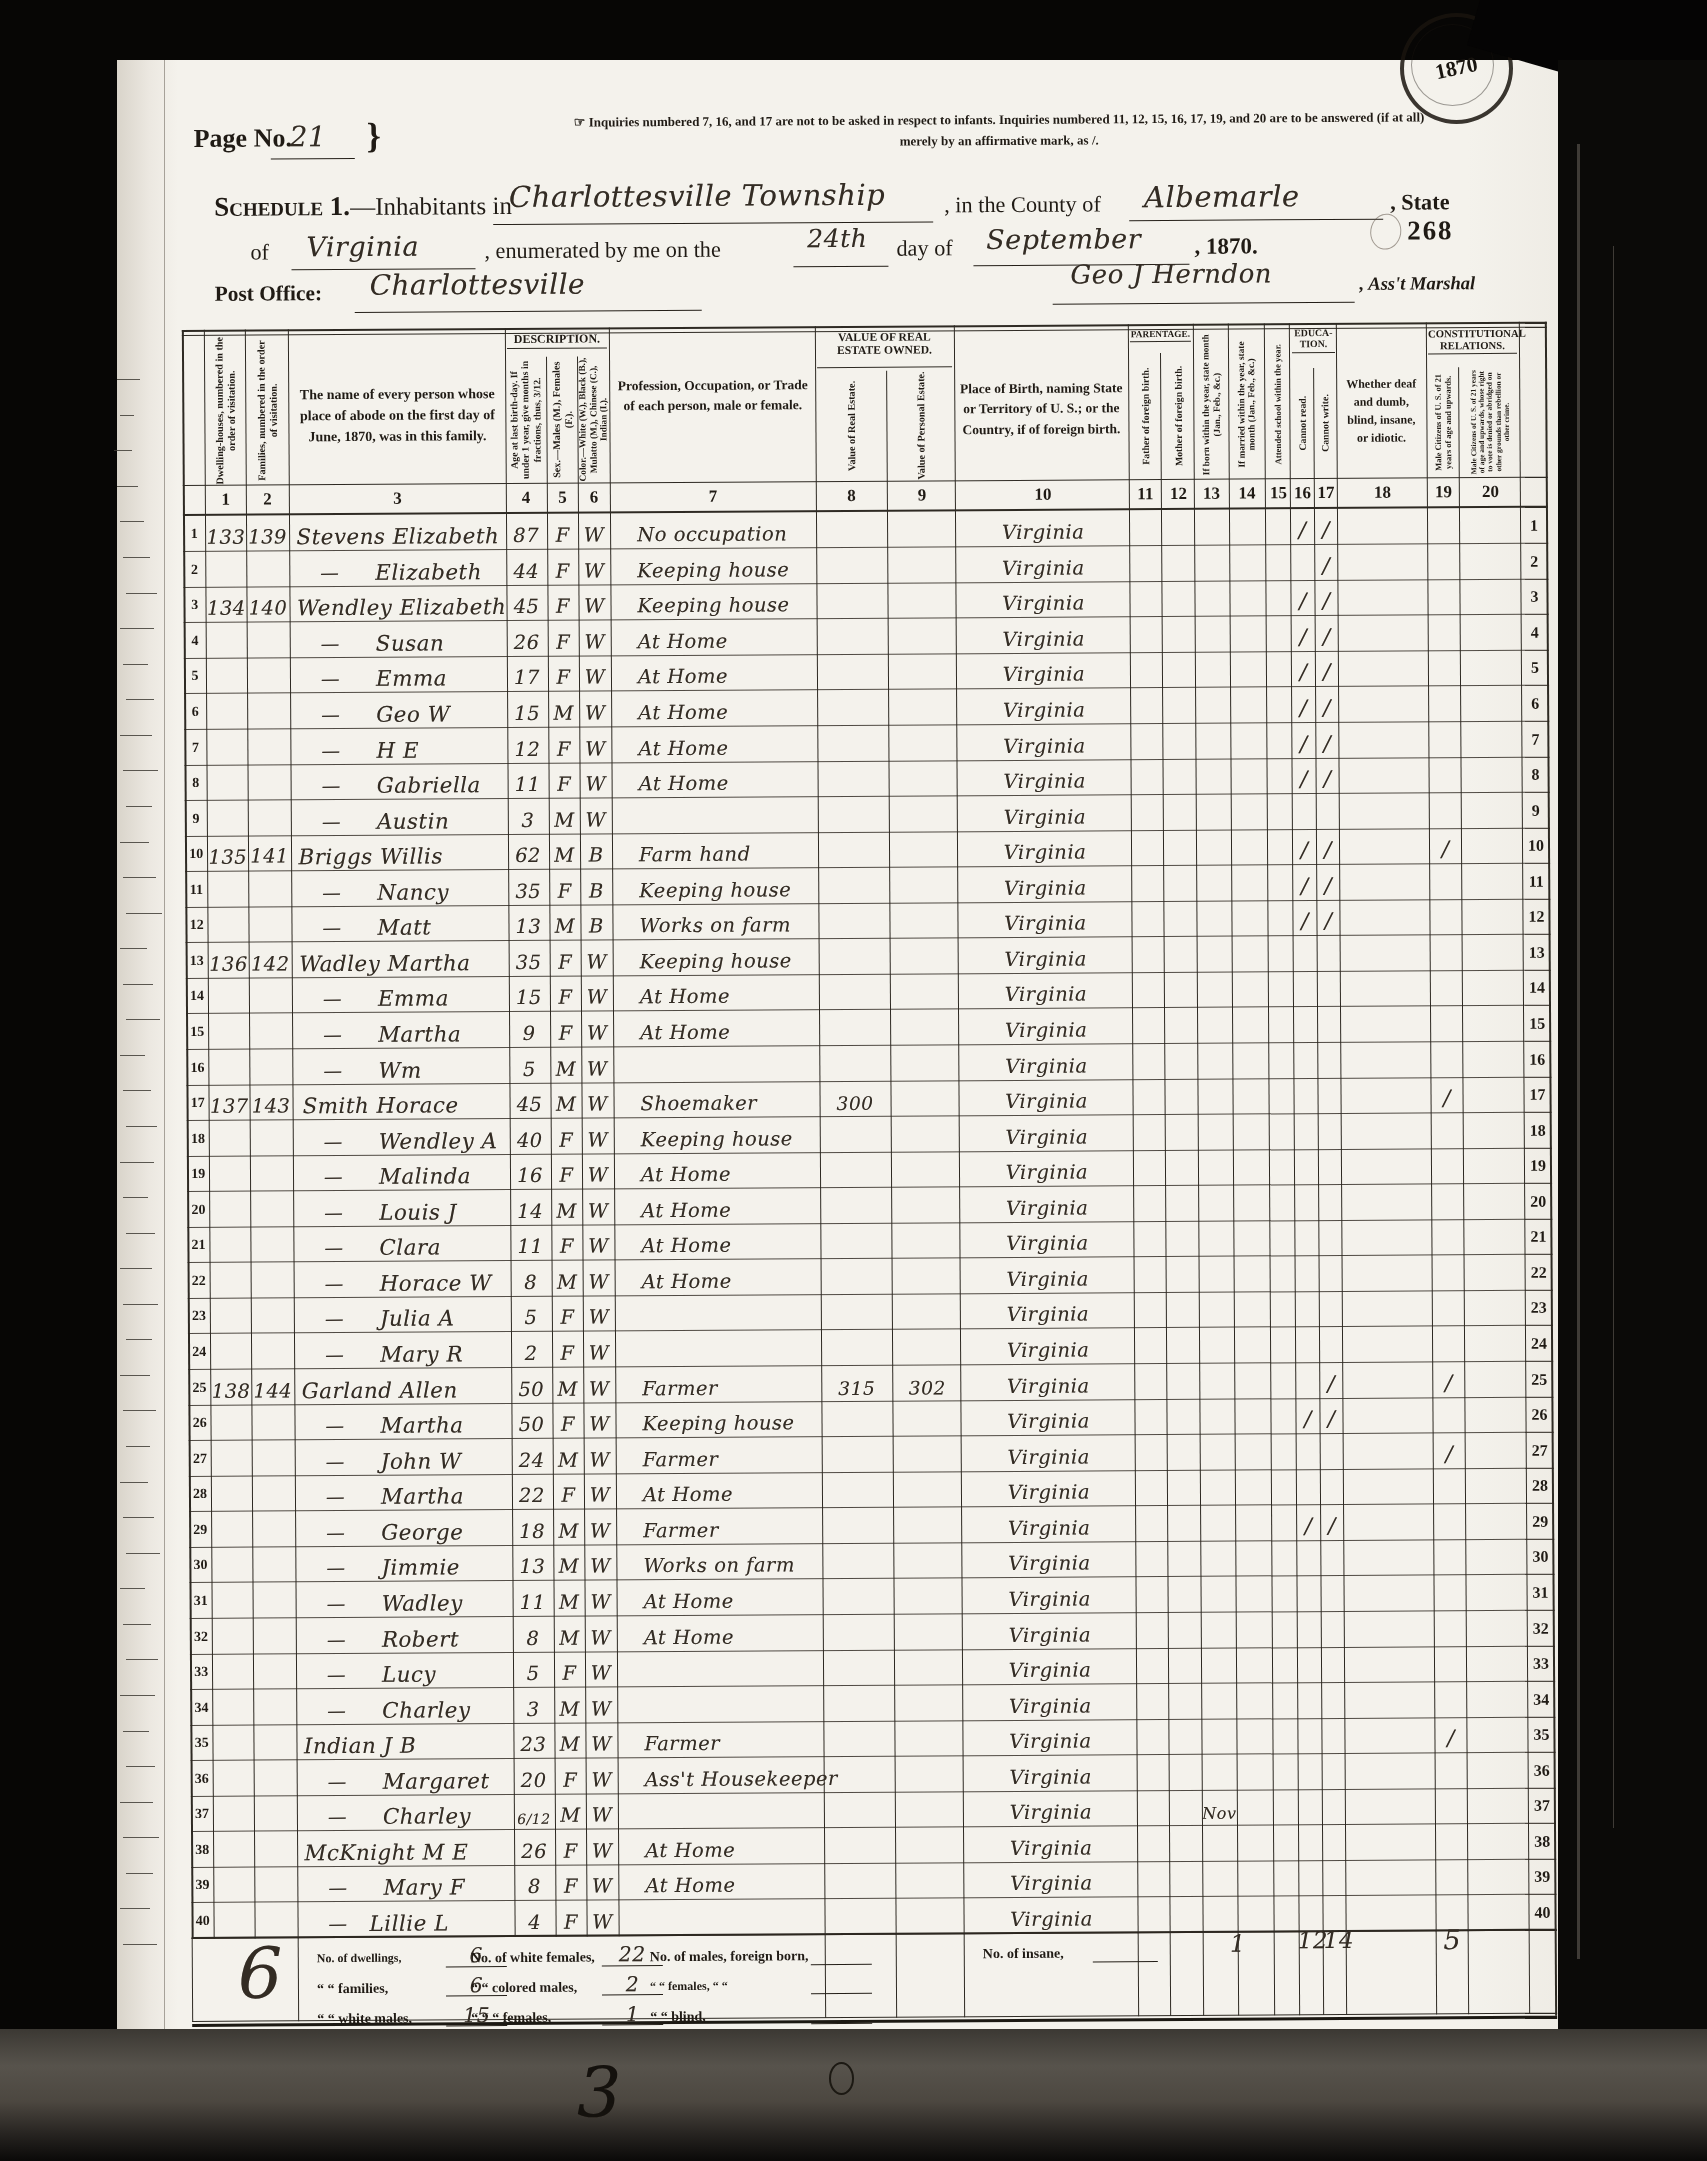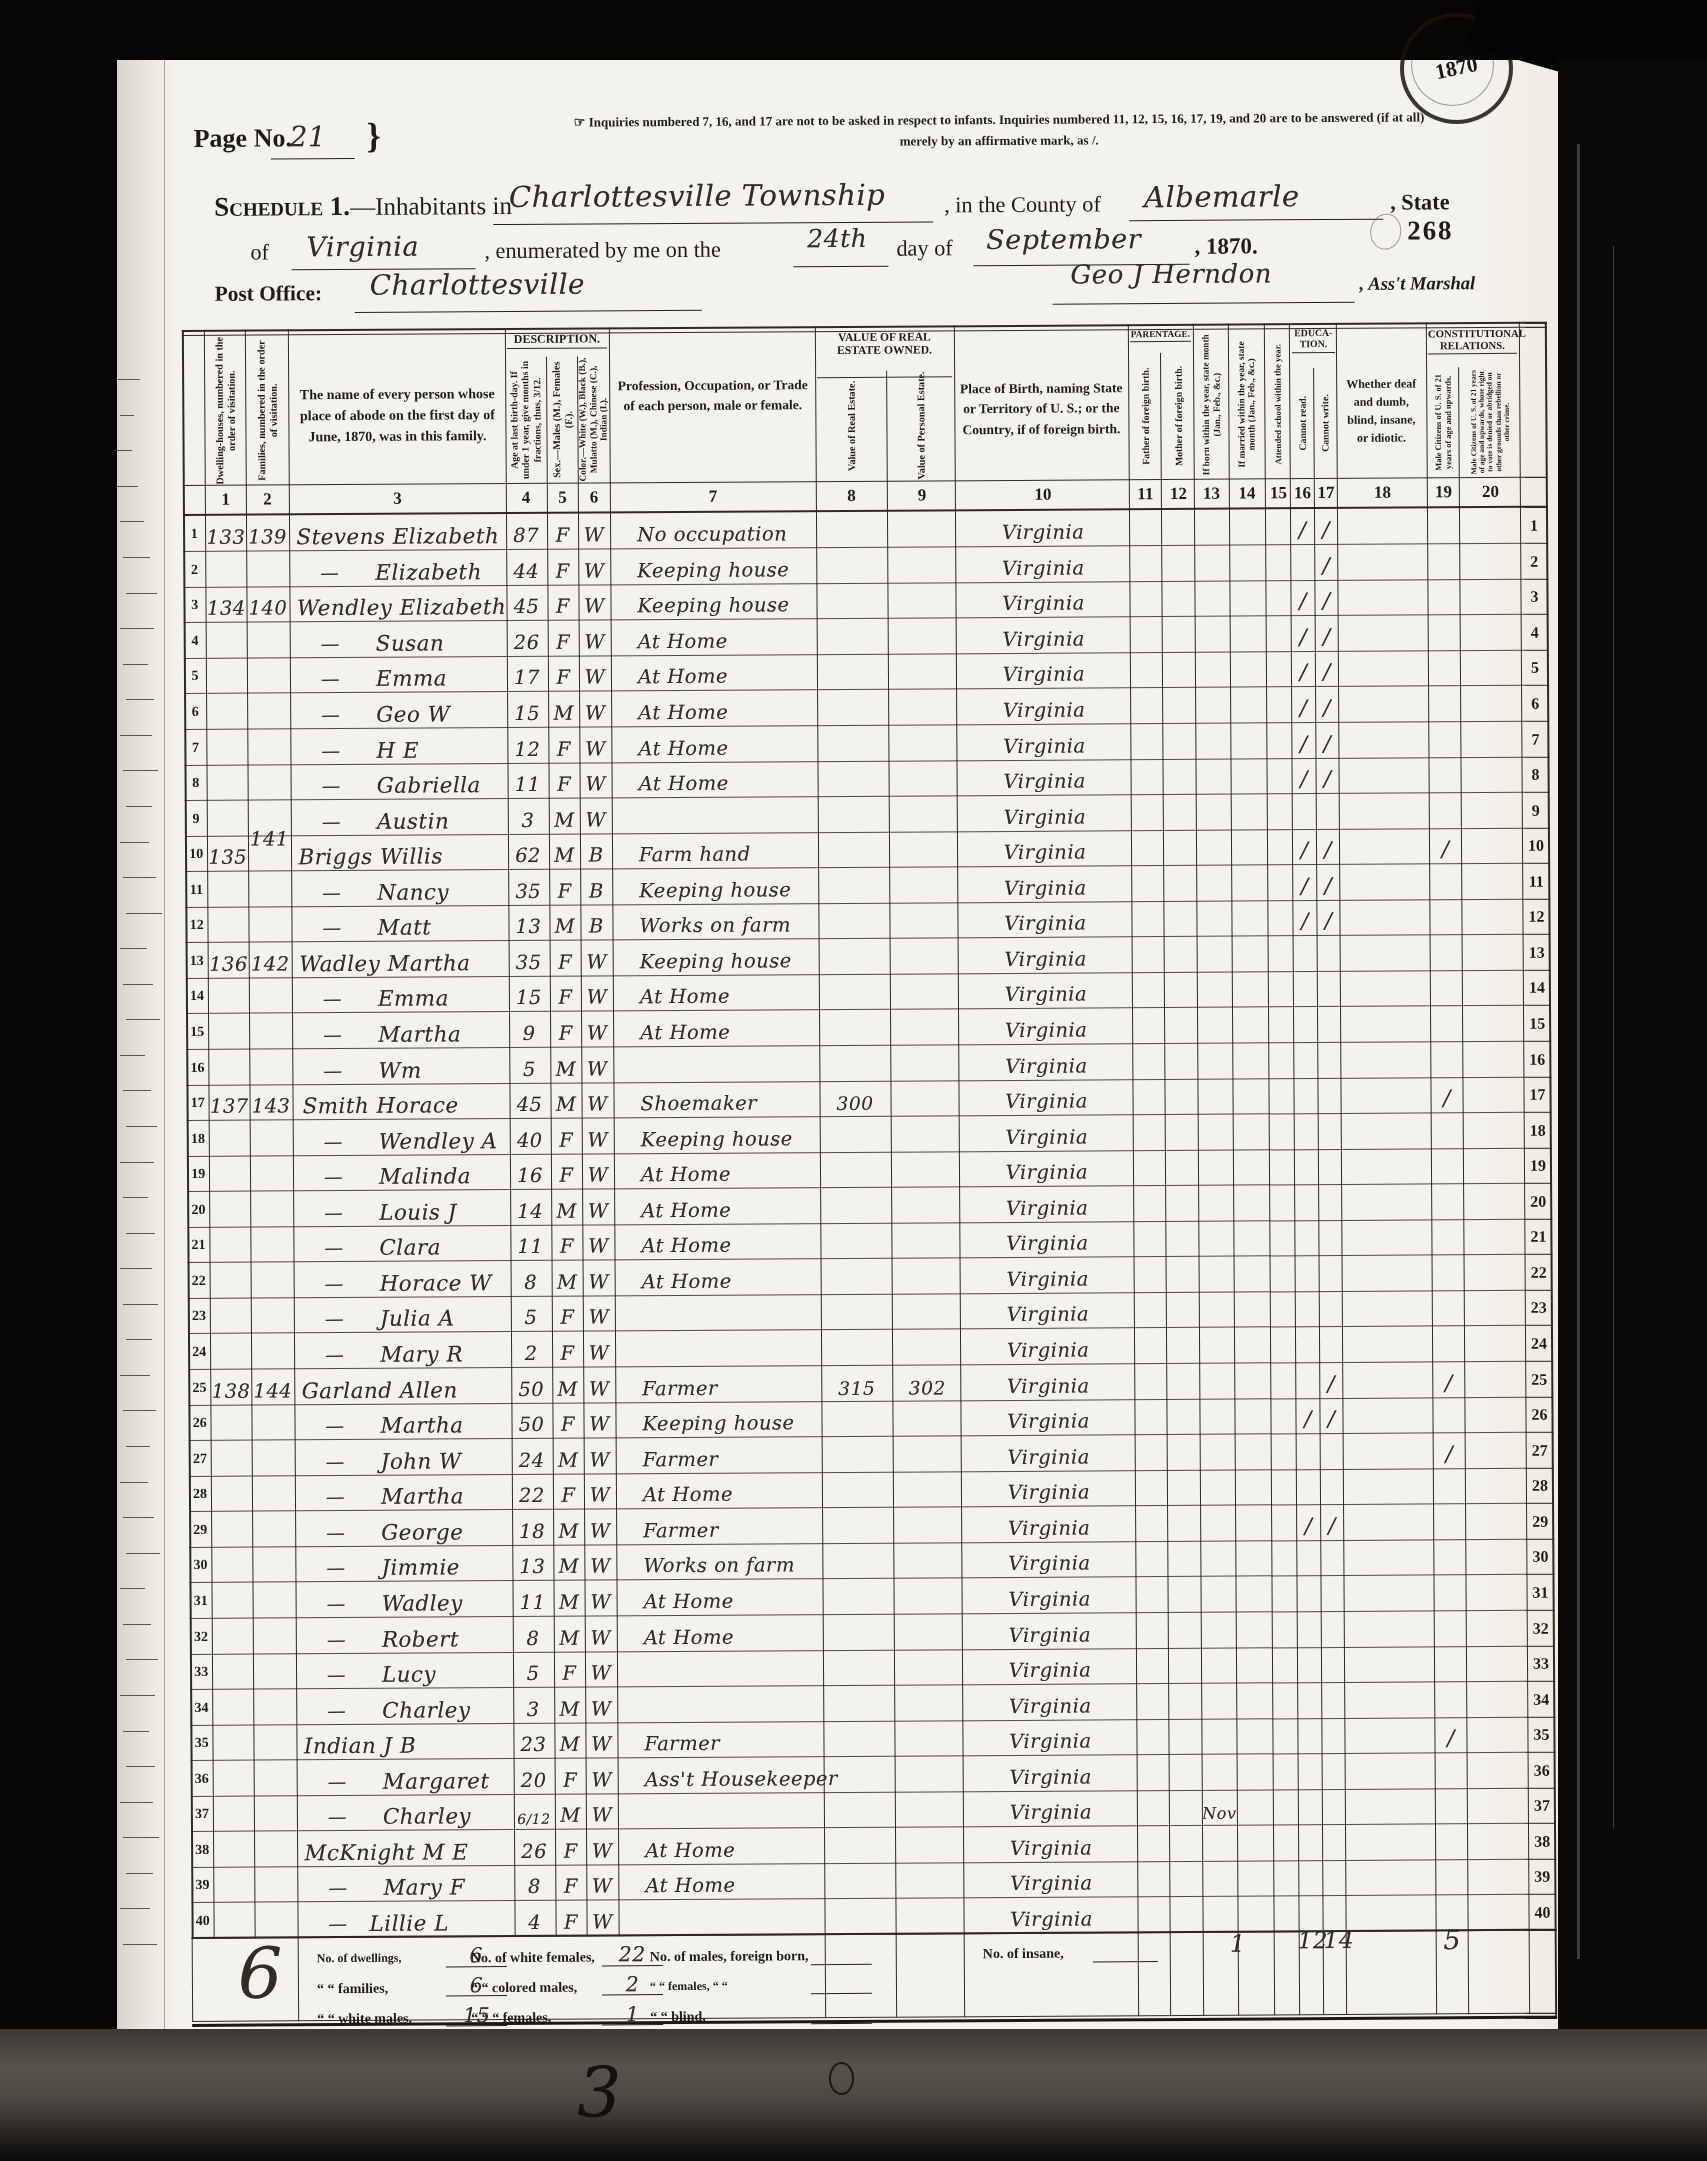--- a/index.html
+++ b/index.html
@@ -141,21 +141,21 @@
         <div class="" style="position: absolute; left: 1082px; top: 0px; width: 0.9px; height: 1609px; background: rgb(46, 42, 35);"></div>
         <div class="" style="position: absolute; left: 1107px; top: 0px; width: 0.9px; height: 1609px; background: rgb(46, 42, 35);"></div>
         <div class="" style="position: absolute; left: 1131px; top: 45px; width: 0.9px; height: 1564px; background: rgb(46, 42, 35);"></div>
         <div class="" style="position: absolute; left: 1154px; top: 0px; width: 0.9px; height: 1609px; background: rgb(46, 42, 35);"></div>
         <div class="" style="position: absolute; left: 1244px; top: 0px; width: 0.9px; height: 1609px; background: rgb(46, 42, 35);"></div>
         <div class="" style="position: absolute; left: 1276px; top: 45px; width: 0.9px; height: 1564px; background: rgb(46, 42, 35);"></div>
         <div class="" style="position: absolute; left: 1337px; top: 0px; width: 0.9px; height: 1609px; background: rgb(46, 42, 35);"></div>
         <div class="" style="position: absolute; left: 0px; top: 0px; width: 1.9px; height: 1609px; background: rgb(46, 42, 35);"></div>
         <div class="" style="position: absolute; left: 1363px; top: 0px; width: 1.9px; height: 1609px; background: rgb(46, 42, 35);"></div>
         <div class="printed" style="position: absolute; left: 325px; top: 4.7px; width: 100px; text-align: center; font-weight: bold; font-size: 12px; line-height: 1.12; border-bottom: 0.9px solid rgb(46, 42, 35); padding-bottom: 1.9px;">DESCRIPTION.</div>
-        <div class="printed" style="position: absolute; left: 635px; top: 4.7px; width: 135px; text-align: center; font-weight: bold; font-size: 11.6px; line-height: 1.12; border-bottom: 0.9px solid rgb(46, 42, 35); padding-bottom: 20px;">VALUE OF REAL ESTATE OWNED.</div>
+        <div class="printed" style="position: absolute; left: 635px; top: 4.7px; width: 135px; text-align: center; font-weight: bold; font-size: 11.6px; line-height: 1.12; border-bottom: 0.9px solid rgb(46, 42, 35); padding-bottom: 10px;">VALUE OF REAL ESTATE OWNED.</div>
         <div class="printed" style="position: absolute; left: 948px; top: 4.7px; width: 61px; text-align: center; font-weight: bold; font-size: 9.3px; line-height: 1.12; border-bottom: 0.9px solid rgb(46, 42, 35); padding-bottom: 1.9px;">PARENTAGE.</div>
         <div class="printed" style="position: absolute; left: 1110px; top: 4.7px; width: 43px; text-align: center; font-weight: bold; font-size: 9.8px; line-height: 1.12; border-bottom: 0.9px solid rgb(46, 42, 35); padding-bottom: 1.9px;">EDUCA-TION.</div>
         <div class="printed" style="position: absolute; left: 1246px; top: 4.7px; width: 89px; text-align: center; font-weight: bold; font-size: 10.7px; line-height: 1.12; border-bottom: 0.9px solid rgb(46, 42, 35); padding-bottom: 1.9px;">CONSTITUTIONAL RELATIONS.</div>
         <div class="" style="position: absolute; left: 22.3px; top: 6.5px; width: 41px; height: 148px; overflow: visible;">
           <div class="printed" style="position: absolute; left: 50%; top: 50%; width: 148px; height: 41px; transform: translate(-50%, -50%) rotate(-90deg); display: flex; align-items: center; justify-content: center; text-align: center; font-weight: bold; font-size: 10.2px; line-height: 1.13;">Dwelling-houses, numbered in the order of visitation.</div>
         </div>
         <div class="" style="position: absolute; left: 63px; top: 6.5px; width: 43px; height: 148px; overflow: visible;">
           <div class="printed" style="position: absolute; left: 50%; top: 50%; width: 148px; height: 43px; transform: translate(-50%, -50%) rotate(-90deg); display: flex; align-items: center; justify-content: center; text-align: center; font-weight: bold; font-size: 10.2px; line-height: 1.13;">Families, numbered in the order of visitation.</div>
         </div>
         <div class="printed" style="position: absolute; left: 111px; top: 55px; width: 208px; text-align: center; font-weight: bold; font-size: 14px; line-height: 1.5;">The name of every person whose place of abode on the first day of June, 1870, was in this family.</div>
@@ -355,21 +355,21 @@
           </div>
           <div class="hand" style="position: absolute; left: 323px; top: 0px; width: 40px; height: 100%; display: flex; align-items: flex-end; justify-content: center; padding-bottom: 1.9px; box-sizing: border-box; font-size: 19.5px;">3</div>
           <div class="hand" style="position: absolute; left: 364px; top: 0px; width: 31px; height: 100%; display: flex; align-items: flex-end; justify-content: center; padding-bottom: 1.9px; box-sizing: border-box; font-size: 19.5px;">M</div>
           <div class="hand" style="position: absolute; left: 395px; top: 0px; width: 32px; height: 100%; display: flex; align-items: flex-end; justify-content: center; padding-bottom: 1.9px; box-sizing: border-box; font-size: 19.5px;">W</div>
           <div class="hand" style="position: absolute; left: 773px; top: 0px; width: 174px; height: 100%; display: flex; align-items: flex-end; justify-content: center; padding-bottom: 1.9px; box-sizing: border-box; font-size: 19.5px;">Virginia</div>
           <div class="printed flexc" style="position: absolute; left: 1337px; top: 0px; width: 28px; height: 100%; font-weight: bold; font-size: 16px;">9</div>
         </div>
         <div class="" style="position: absolute; left: 0px; top: 506px; width: 1365px; height: 36px; border-bottom: 0.9px solid rgba(44, 38, 30, 0.82); box-sizing: border-box;">
           <div class="printed flexc" style="position: absolute; left: 0px; top: 0px; width: 22.3px; height: 100%; font-weight: bold; font-size: 14px;">10</div>
           <div class="hand" style="position: absolute; left: 22.3px; top: 0px; width: 41px; height: 100%; display: flex; align-items: flex-end; justify-content: center; padding-bottom: 1.9px; box-sizing: border-box; font-size: 19.5px;">135</div>
-          <div class="hand" style="position: absolute; left: 63px; top: 0px; width: 43px; height: 100%; display: flex; align-items: flex-end; justify-content: center; padding-bottom: 20px; box-sizing: border-box; font-size: 19.5px;">141</div>
+          <div class="hand" style="position: absolute; left: 63px; top: 0px; width: 43px; height: 100%; display: flex; align-items: flex-end; justify-content: center; padding-bottom: 3px; box-sizing: border-box; font-size: 19.5px;">141</div>
           <div class="" style="position: absolute; left: 106px; top: 0px; width: 217px; height: 100%;">
             <span class="hand" style="position: absolute; left: 7.4px; bottom: 0.9px; font-size: 21.4px; white-space: nowrap;">Briggs Willis</span>
           </div>
           <div class="hand" style="position: absolute; left: 323px; top: 0px; width: 40px; height: 100%; display: flex; align-items: flex-end; justify-content: center; padding-bottom: 1.9px; box-sizing: border-box; font-size: 19.5px;">62</div>
           <div class="hand" style="position: absolute; left: 364px; top: 0px; width: 31px; height: 100%; display: flex; align-items: flex-end; justify-content: center; padding-bottom: 1.9px; box-sizing: border-box; font-size: 19.5px;">M</div>
           <div class="hand" style="position: absolute; left: 395px; top: 0px; width: 32px; height: 100%; display: flex; align-items: flex-end; justify-content: center; padding-bottom: 1.9px; box-sizing: border-box; font-size: 19.5px;">B</div>
           <div class="hand" style="position: absolute; left: 427px; top: 0px; width: 206px; height: 100%; display: flex; align-items: flex-end; padding-bottom: 1.9px; box-sizing: border-box; justify-content: flex-start; padding-left: 27px; font-size: 19.5px; white-space: nowrap;">Farm hand</div>
           <div class="hand" style="position: absolute; left: 773px; top: 0px; width: 174px; height: 100%; display: flex; align-items: flex-end; justify-content: center; padding-bottom: 1.9px; box-sizing: border-box; font-size: 19.5px;">Virginia</div>
           <div class="hand" style="position: absolute; left: 1108px; top: 0px; width: 23px; height: 100%; display: flex; align-items: flex-end; justify-content: center; padding-bottom: 1.9px; box-sizing: border-box; font-size: 21.4px;">∕</div>
           <div class="hand" style="position: absolute; left: 1131px; top: 0px; width: 24px; height: 100%; display: flex; align-items: flex-end; justify-content: center; padding-bottom: 1.9px; box-sizing: border-box; font-size: 21.4px;">∕</div>

